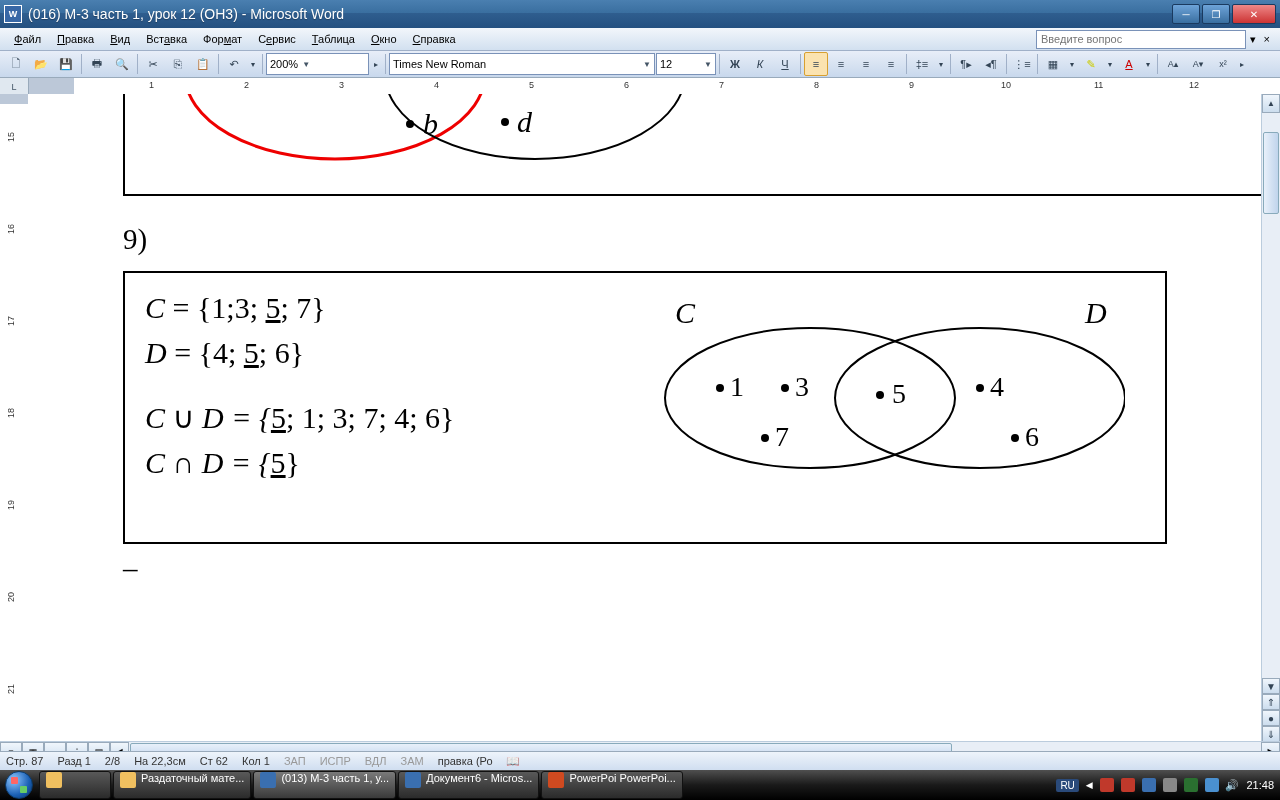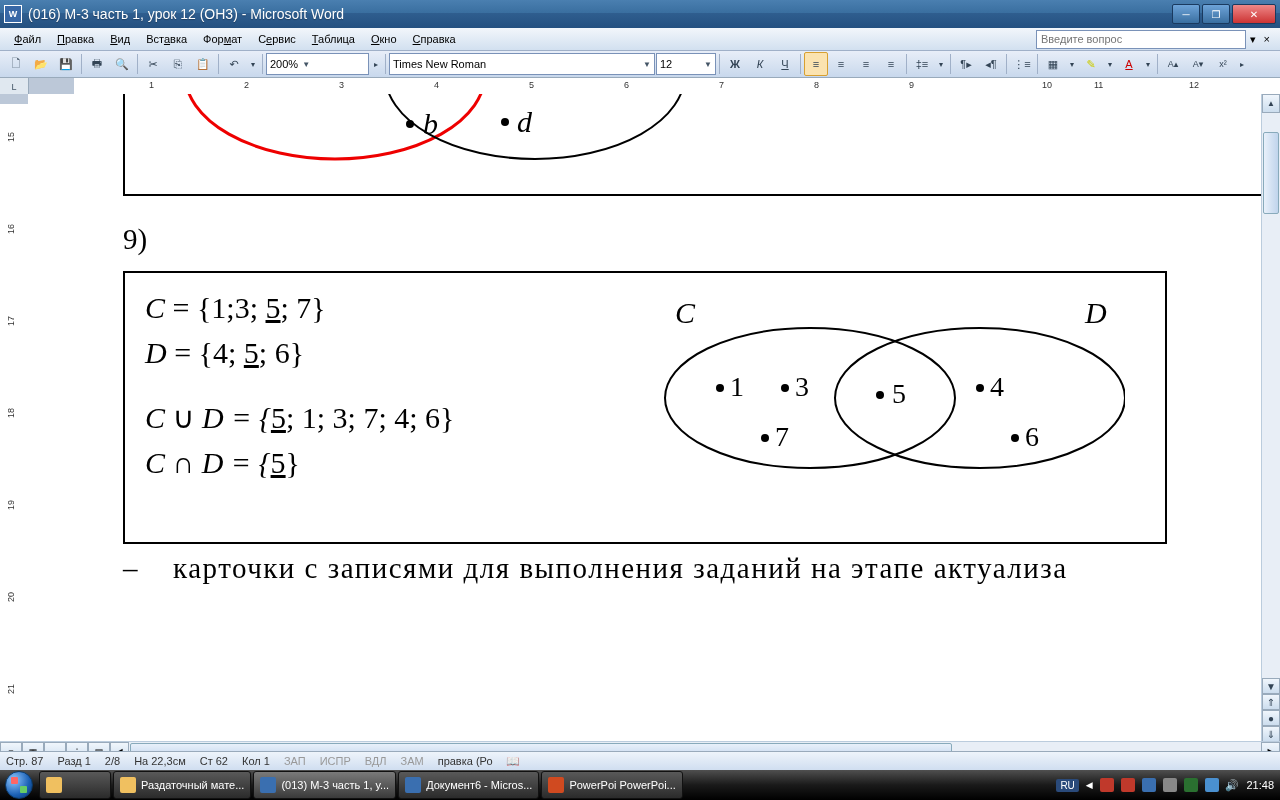--- a/index.html
+++ b/index.html
@@ -57,21 +57,21 @@
 .hscroll{flex:1;display:flex;position:relative}
 .hscroll .btn{width:17px;height:17px;background:linear-gradient(#f0f6fc,#cde);border:1px solid #9ab;display:flex;align-items:center;justify-content:center;font-size:8px}
 .hscroll .thumb{position:absolute;left:20px;top:1px;height:15px;width:820px;background:linear-gradient(#e8f0fa,#c0d4ec);border:1px solid #8ab;border-radius:2px}
 .statusbar{position:absolute;bottom:30px;left:0;right:0;height:18px;background:linear-gradient(#eef4fb,#d0def0);border-top:1px solid #9ab;display:flex;align-items:center;font-size:11px;color:#333;padding:0 6px;gap:14px}
 .statusbar .dim{color:#999}
 .taskbar{position:absolute;bottom:0;left:0;right:0;height:30px;background:linear-gradient(to bottom,#4f4f4f 0%,#1a1a1a 50%,#000 100%);display:flex;align-items:center;color:#fff}
 .startbtn{width:38px;height:30px;display:flex;align-items:center;justify-content:center}
 .orb{width:26px;height:26px;border-radius:50%;background:radial-gradient(circle at 30% 30%,#8fc7ff,#1a5fb4 60%,#083060);border:1px solid #0a3a6a;position:relative}
 .orb::before{content:"";position:absolute;left:5px;top:5px;width:7px;height:7px;background:#f66;border-radius:1px}
 .orb::after{content:"";position:absolute;right:5px;bottom:5px;width:7px;height:7px;background:#6c6;border-radius:1px}
-.task{height:26px;min-width:58px;max-width:190px;background:linear-gradient(#595959,#2b2b2b);border:1px solid #111;border-radius:3px;margin:0 1px;display:flex;align-items:center;padding:0 6px;gap:5px;font-size:11px;overflow:hidden;white-space:nowrap}
+.task{height:26px;min-width:58px;max-width:190px;background:linear-gradient(#595959,#2b2b2b);border:1px solid #111;border-radius:3px;margin:0 1px;display:flex;padding:0 6px;gap:5px;font-size:11px;overflow:hidden;white-space:nowrap}
 .task.active{background:linear-gradient(#7a7a7a,#3a3a3a)}
 .task .ic{width:16px;height:16px;background:#48a;border-radius:2px;flex-shrink:0}
 .tray{margin-left:auto;display:flex;align-items:center;gap:7px;padding:0 6px;font-size:11px}
 .tray .lang{background:#2a4a7a;padding:1px 4px;border-radius:2px;font-size:10px}
 .tray .ic{width:14px;height:14px;border-radius:2px}
 svg text{font-family:'Times New Roman',serif}
 </style>
 </head>
 <body>
 
@@ -175,21 +175,21 @@
     <div class="grey"></div>
     <span class="num" style="left:120px">1</span>
     <span class="num" style="left:215px">2</span>
     <span class="num" style="left:310px">3</span>
     <span class="num" style="left:405px">4</span>
     <span class="num" style="left:500px">5</span>
     <span class="num" style="left:595px">6</span>
     <span class="num" style="left:690px">7</span>
     <span class="num" style="left:785px">8</span>
     <span class="num" style="left:880px">9</span>
-    <span class="num" style="left:1013px">10</span>
+    <span class="num" style="left:972px">10</span>
     <span class="num" style="left:1065px">11</span>
     <span class="num" style="left:1160px">12</span>
   </div>
 </div>
 
 <div class="doc-area">
   <div class="vruler">
     <div class="grey"></div>
     <span class="num" style="top:38px">15</span>
     <span class="num" style="top:130px">16</span>
@@ -240,21 +240,20 @@
             <text x="130" y="153" font-size="28">7</text>
           <circle cx="335" cy="95" r="4"></circle>
             <text x="345" y="103" font-size="28">4</text>
           <circle cx="370" cy="145" r="4"></circle>
             <text x="380" y="153" font-size="28">6</text>
         </svg>
       </div>
 
       <div class="dash-line">
         <span class="dash">–</span>
-        <span style="letter-spacing:1.5px">карточки с записями для выполнения заданий на этапе актуализа</span>
       </div>
 
     </div>
   </div>
 </div>
 
 <div class="vscroll">
   <div class="btn">▲</div>
   <div class="track">
       <div class="thumb"></div>

